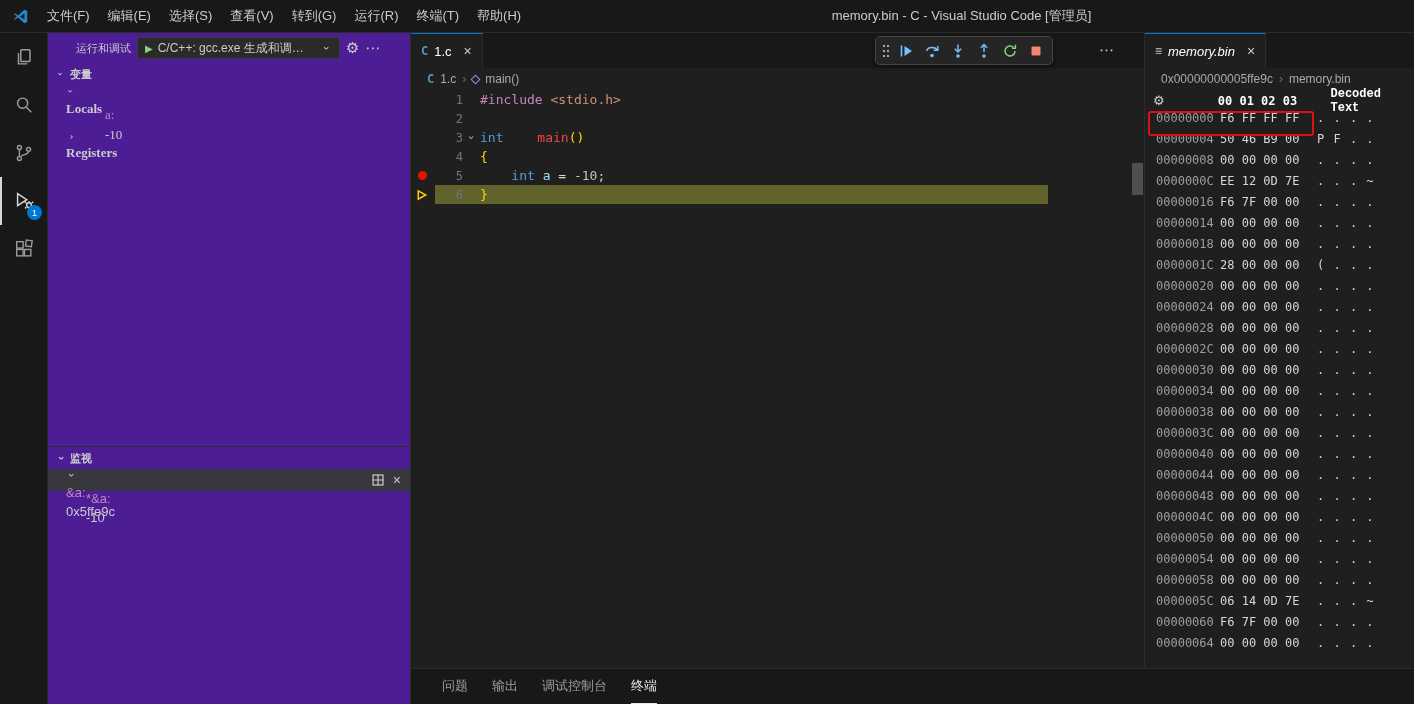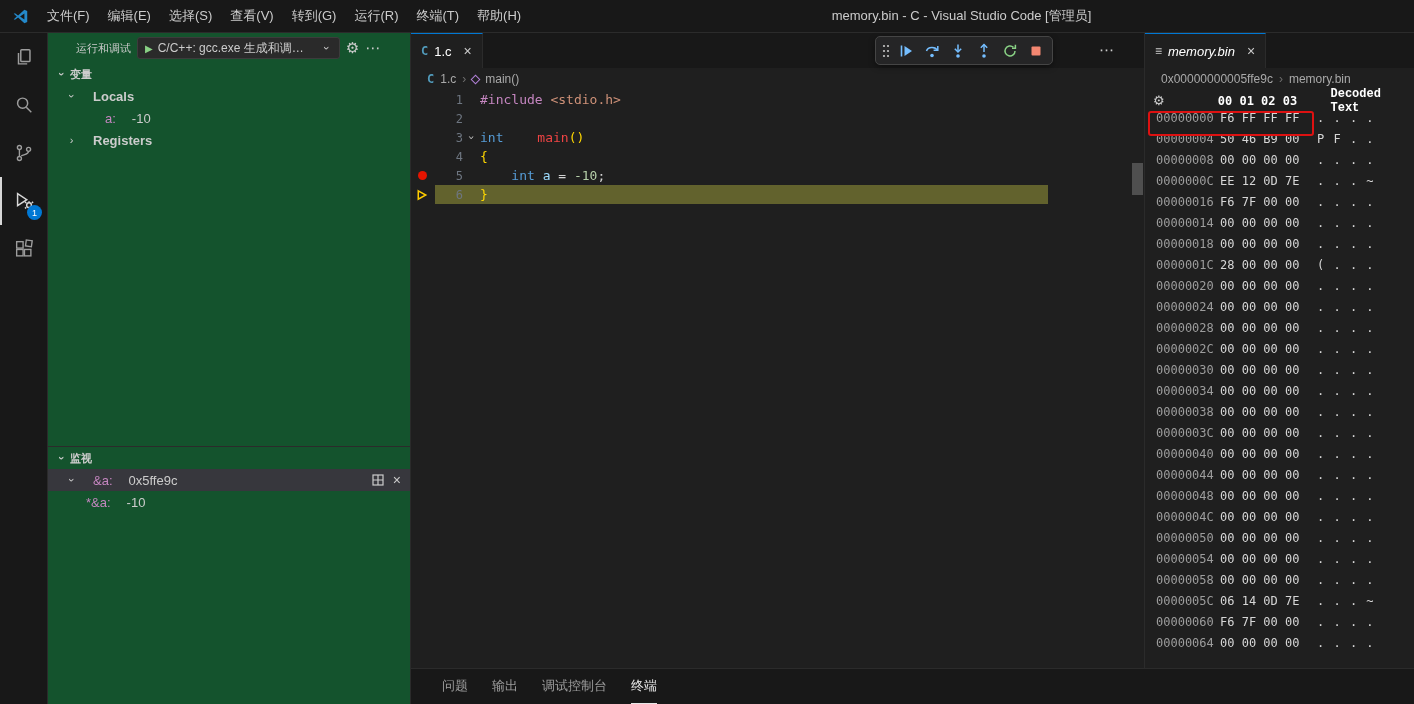--- a/index.html
+++ b/index.html
@@ -20,37 +20,37 @@
 
   .activitybar { width:48px; background:#181818; border-right:1px solid #2b2b2b;
                  display:flex; flex-direction:column; }
   .ab-item { width:47px; height:48px; display:flex; align-items:center; justify-content:center; position:relative; }
   .ab-item.active { box-shadow: inset 2px 0 0 #d7d7d7; }
   .badge { position:absolute; right:5px; bottom:5px; background:#0078d4; color:#fff;
            font-size:9px; min-width:15px; height:15px; border-radius:50%;
            display:flex; align-items:center; justify-content:center; }
 
   
-  .sidebar { width:363px; background:#14532d; border-right:1px solid #2b2b2b;
+  .sidebar { width:363px; background:#4c1d95; border-right:1px solid #2b2b2b;
              display:flex; flex-direction:column; font-size:13px; }
   .sb-header { height:30px; flex:none; display:flex; align-items:center; padding:0 8px 0 28px; gap:6px; }
   .sb-title { font-size:11px; color:#cccccc; white-space:nowrap; }
   .debug-config { display:flex; align-items:center; gap:5px; background:#2a2a2a;
                   border:1px solid #3c3c3c; border-radius:3px; height:22px; padding:0 7px; max-width:206px; }
   .play-icon { color:#89d185; font-size:10px; }
   .config-label { font-size:12px; color:#cccccc; white-space:nowrap; overflow:hidden;
                   text-overflow:ellipsis; max-width:158px; }
   .icon-btn { color:#cccccc; font-size:15px; }
   .chev { display:inline-block; width:11px; font-size:11px; color:#cccccc; text-align:center; }
   .chev.exp { transform:rotate(90deg); }
   .pane-header { height:22px; display:flex; align-items:center; gap:3px; padding-left:8px;
                  font-size:11px; font-weight:700; color:#cccccc; }
-  .variables-pane { height:383px; flex:none; }
+  .variables-pane { height:383px; flex:none;font-family:Liberation Serif, serif; }
   .watch-pane { flex:1; border-top:1px solid #2b2b2b; }
-  .tree-row { height:22px; display:flex; align-items:center; gap:16px; position:relative; }
+  .tree-row { height:22px; display:flex; align-items:flex-start; gap:4px; position:relative;flex-direction:column; }
   .scope-label { font-weight:600; color:#cccccc; }
   .var-name { color:#c586c0; }
   .var-value { color:#cccccc; }
   .tree-row.selected { background:#37373d; }
   .row-actions { position:absolute; right:9px; top:0; height:22px; display:flex; gap:9px; align-items:center; color:#cccccc; }
   .close-x { font-size:14px; color:#cccccc; }
 
   
   .workbench-right { flex:1; display:flex; flex-direction:column; background:#1f1f1f; }
   .editors-row { height:635px; display:flex; }

